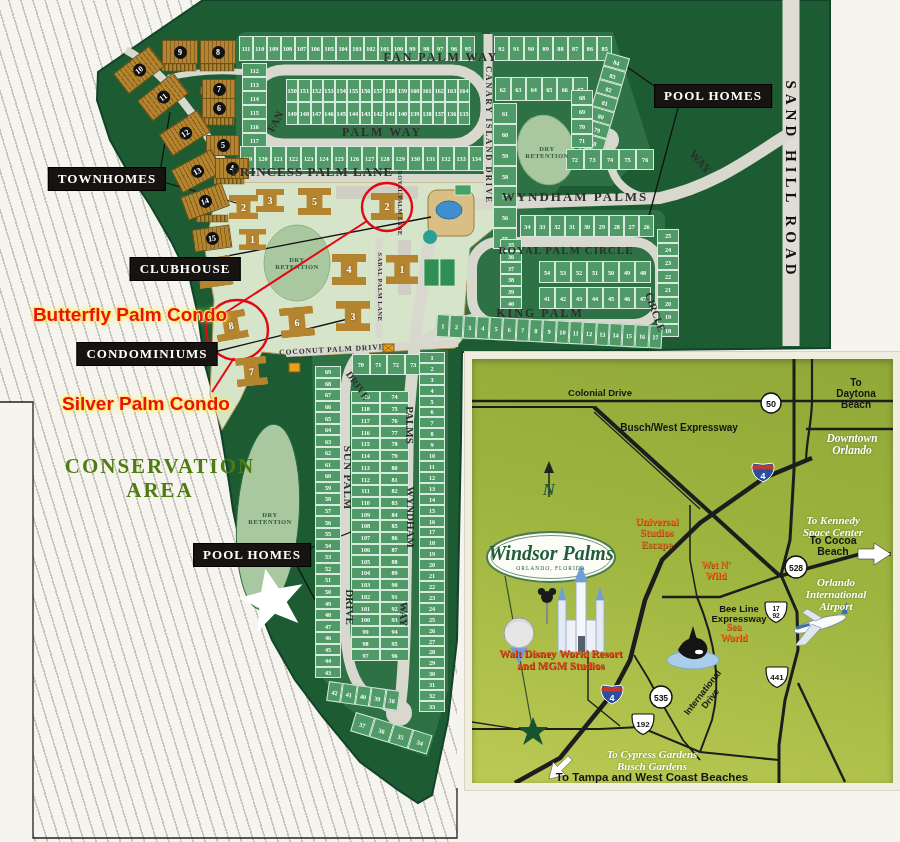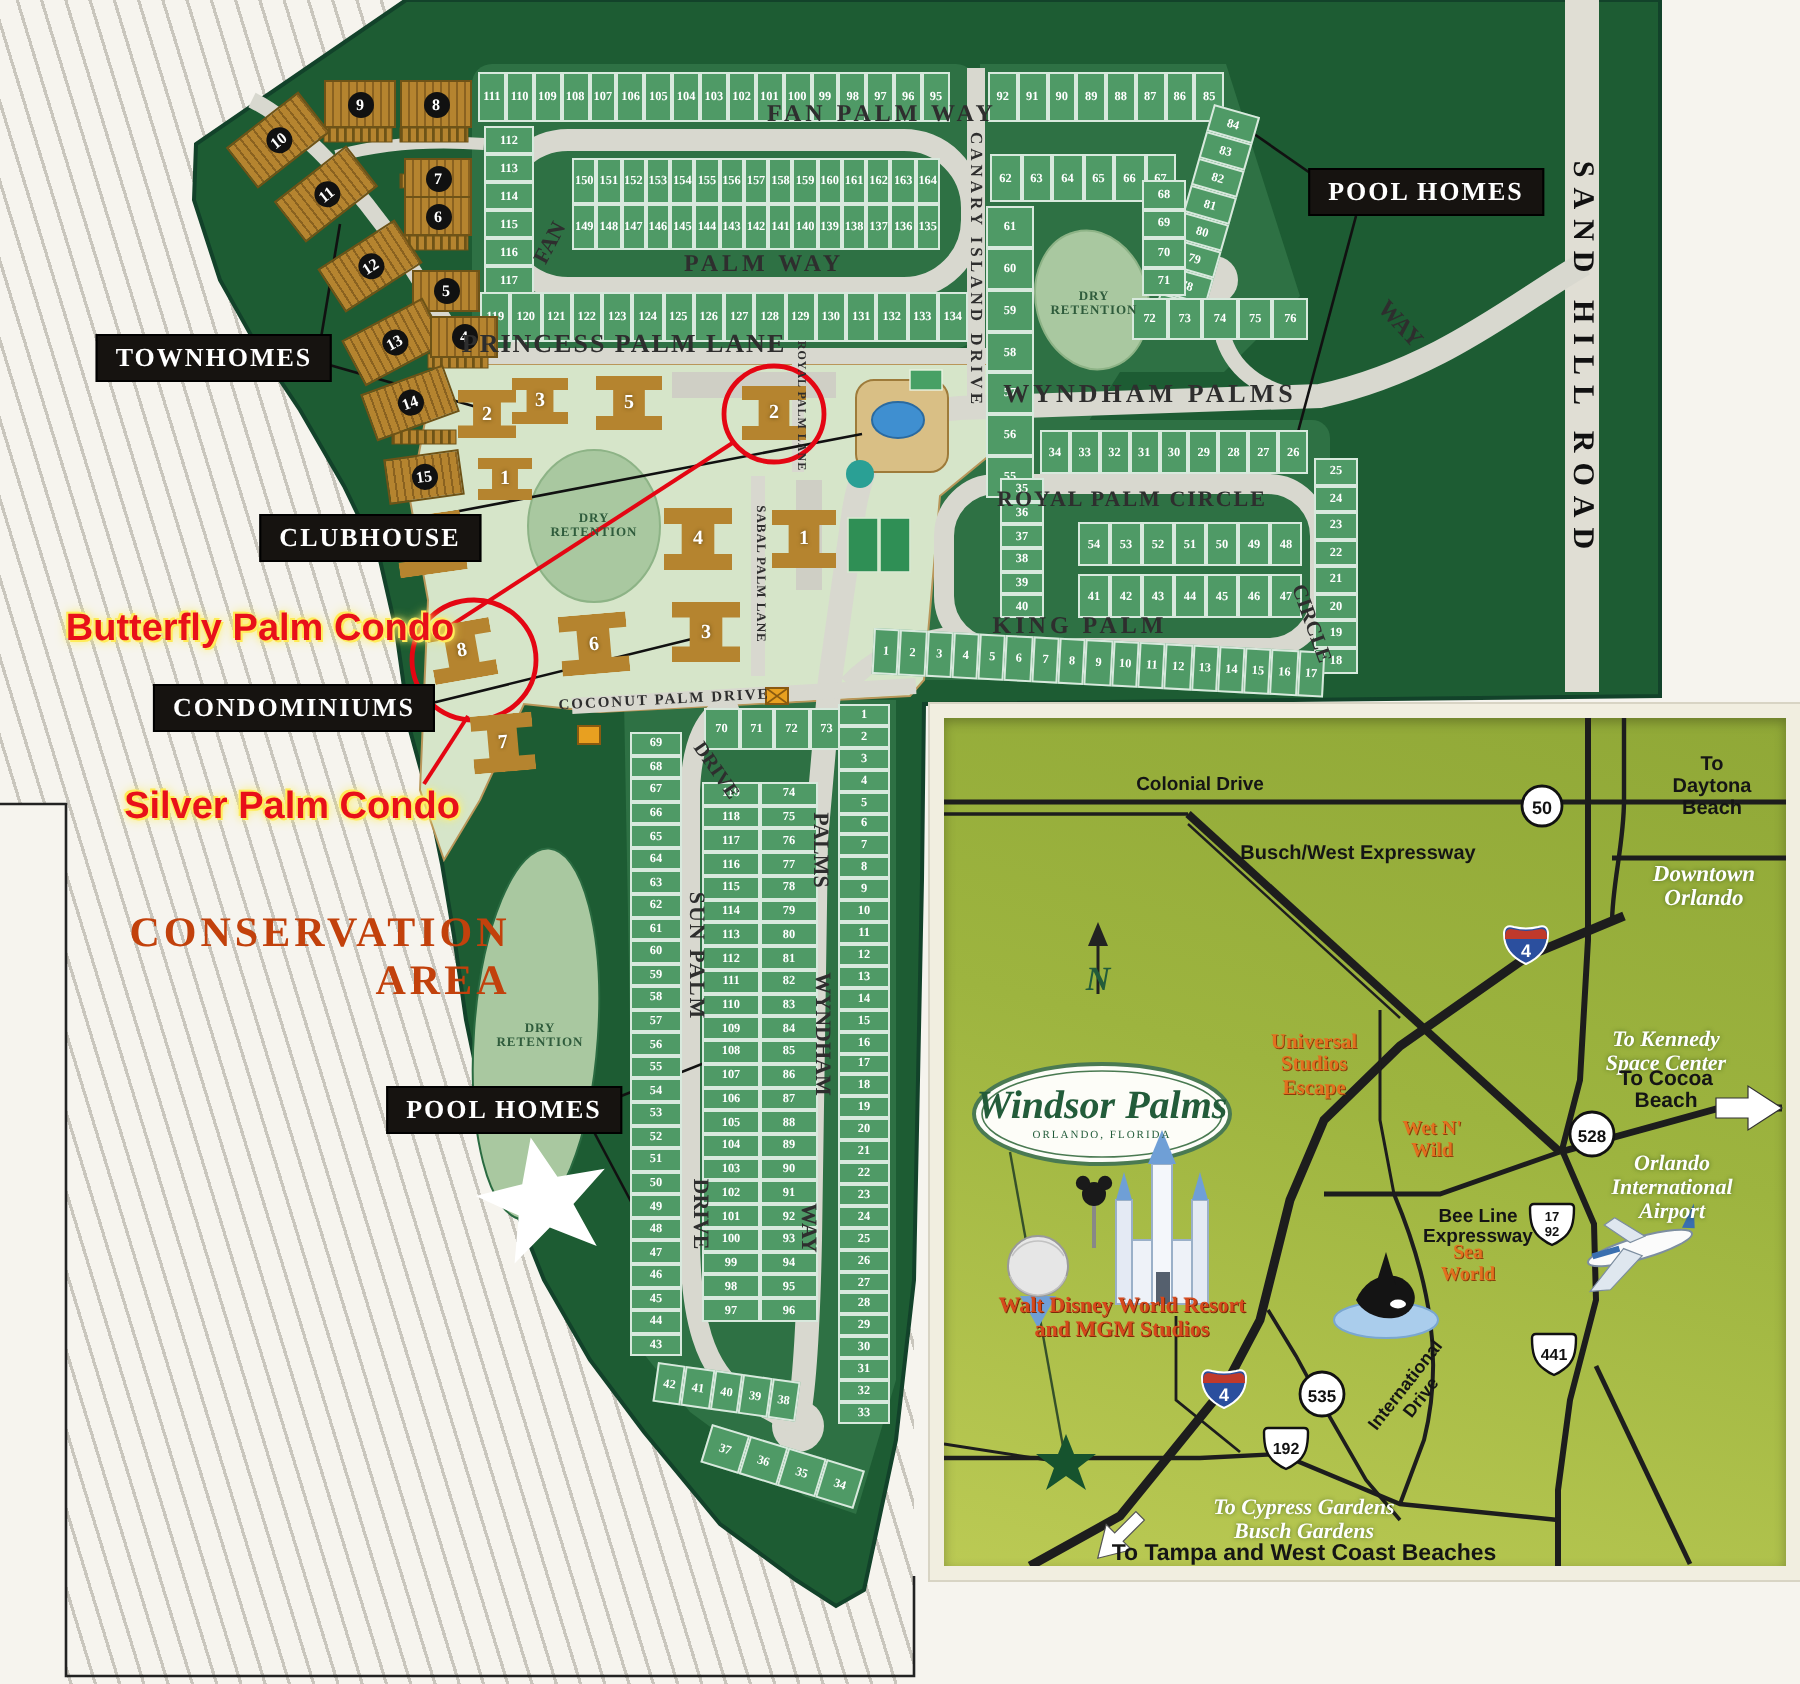--- a/index.html
+++ b/index.html
@@ -11,21 +11,21 @@
   svg{position:absolute;left:0;top:0;}
   .lbl{position:absolute;transform:translate(-50%,-50%);white-space:pre-line;text-align:center;
        line-height:1.08;font-family:"Liberation Serif",serif;}
   .street{font-weight:bold;color:#2e2e2e;}
   .box{position:absolute;transform:translate(-50%,-50%);background:#161310;color:#fff;
        font:bold 13px "Liberation Serif",serif;letter-spacing:1px;padding:3px 9px;
        border:1px solid #000;white-space:nowrap;}
   .redlbl{position:absolute;transform:translate(-50%,-50%);font:bold 19px "Liberation Sans",sans-serif;
        color:#e81019;white-space:nowrap;
        text-shadow:0 0 6px #ffec49,0 0 3px #fff59b,1px 1px 0 #ffe84a,-1px -1px 0 #ffe84a;}
-  .conserv{font:bold 21px "Liberation Serif",serif;color:#c2410c;letter-spacing:2px;line-height:1.15;text-align:right;}
+  .conserv{font:bold 21px "Liberation Serif",serif;color:#4d7c0f;letter-spacing:2px;line-height:1.15;}
   .pond-lbl{font:bold 6.5px "Liberation Serif",serif;color:#2f5c3c;letter-spacing:.5px;}
   .strip{position:absolute;display:flex;transform-origin:top left;}
   .strip.v{flex-direction:column;}
   .lot{flex:1;background:#4f9a66;border:.8px solid rgba(255,255,255,.78);color:#fff;
        font:bold 6.2px "Liberation Serif",serif;display:flex;align-items:center;justify-content:center;
        overflow:hidden;}
   .bldg{position:absolute;background:#b5842f;display:flex;align-items:center;justify-content:center;
        clip-path:polygon(0 0,100% 0,100% 26%,74% 26%,74% 74%,100% 74%,100% 100%,0 100%,0 74%,26% 74%,26% 26%,0 26%);}
   .bldg span{color:#fff;font:bold 10px "Liberation Serif",serif;text-shadow:0 0 2px #5e4512;}
   .town{position:absolute;background:repeating-linear-gradient(90deg,#b5842f 0 3px,#8a6220 3px 4px);

